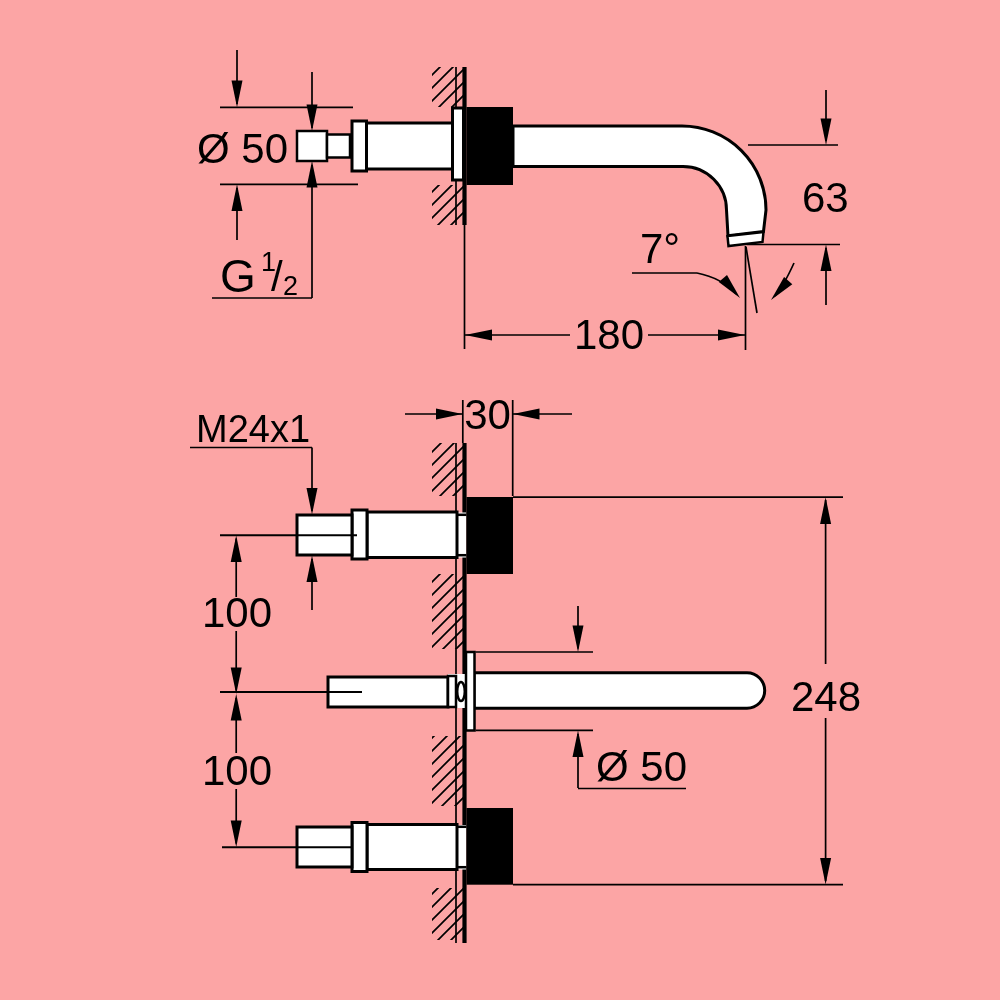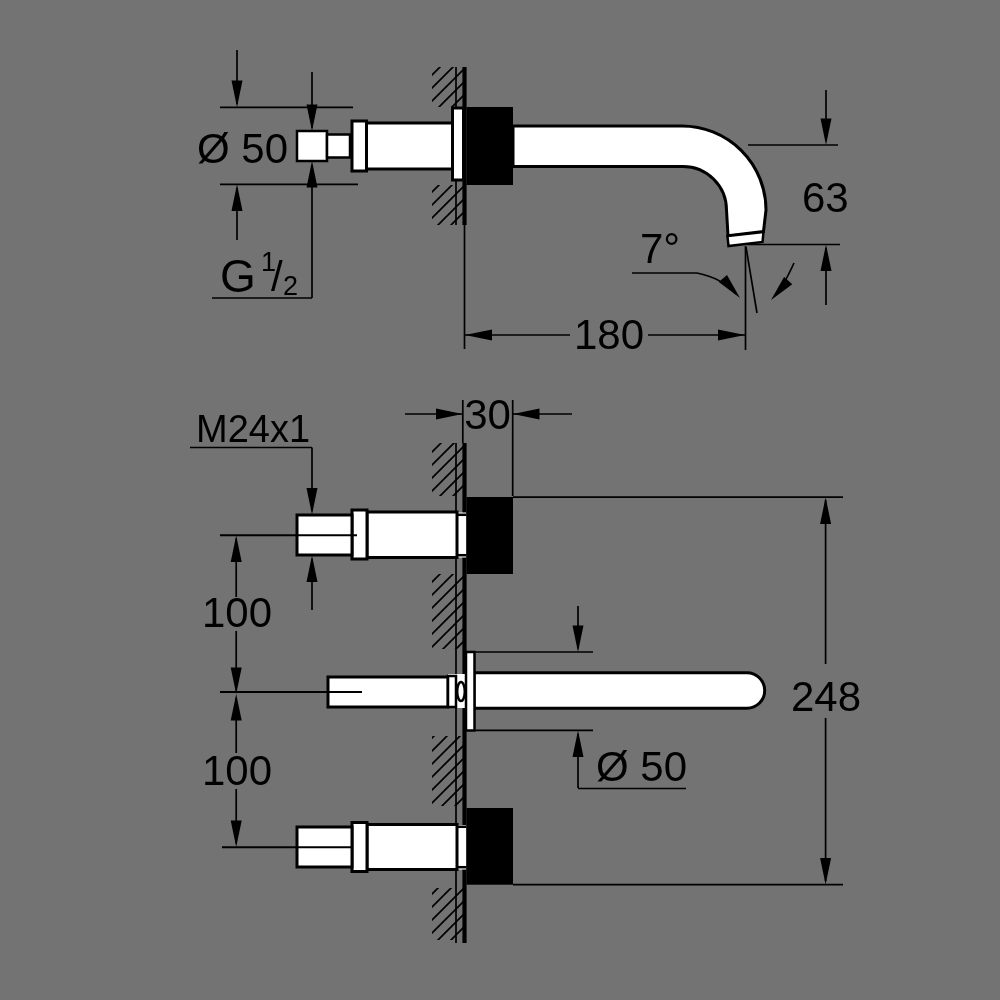--- a/index.html
+++ b/index.html
@@ -1,16 +1,16 @@
 <!DOCTYPE html>
 <html><head>
 <meta charset="utf-8">
 <style>
   html,body{margin:0;padding:0;background:#ffffff;}
-  .stage{position:relative;width:1000px;height:1000px;background:#737373;overflow:hidden;text-decoration:underline;}
+  .stage{position:relative;width:1000px;height:1000px;background:#fca5a5;overflow:hidden;text-decoration:underline;}
   svg text{font-family:"Liberation Sans","DejaVu Sans",sans-serif;fill:#000;}
   .num{font-size:42px;}
   .num-mid{font-size:42px;text-anchor:middle;}
   .obj{fill:#fff;stroke:#000;stroke-width:3;}
   .obj25{fill:#fff;stroke:#000;stroke-width:2.5;}
   .dim{stroke:#000;stroke-width:1.7;fill:none;}
   .thin{stroke:#000;stroke-width:1.7;}
   .wall{stroke:#000;stroke-width:4.2;}
   .cl{stroke:#000;stroke-width:2;}
   .mask{fill:#fff;stroke:none;}

